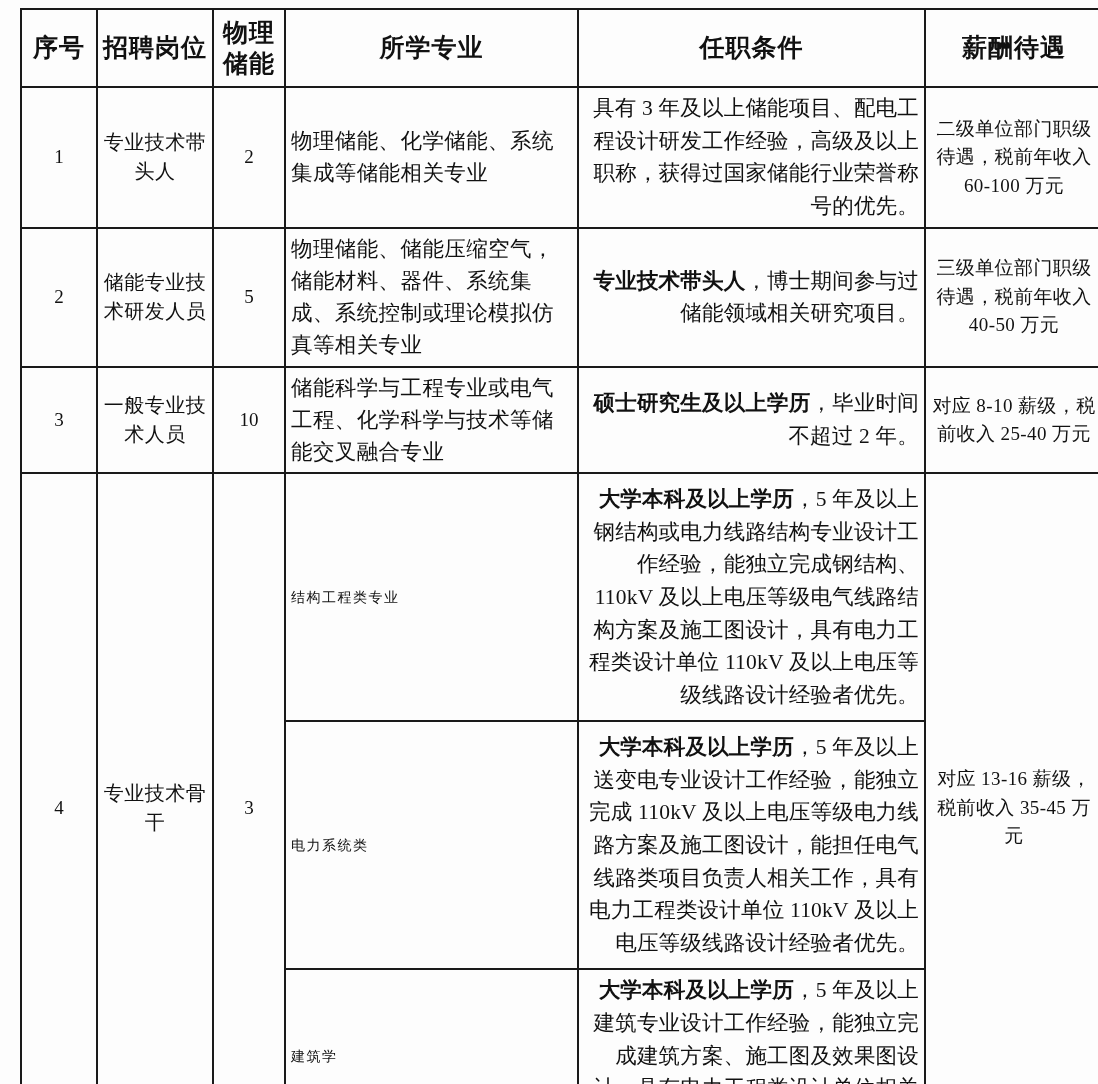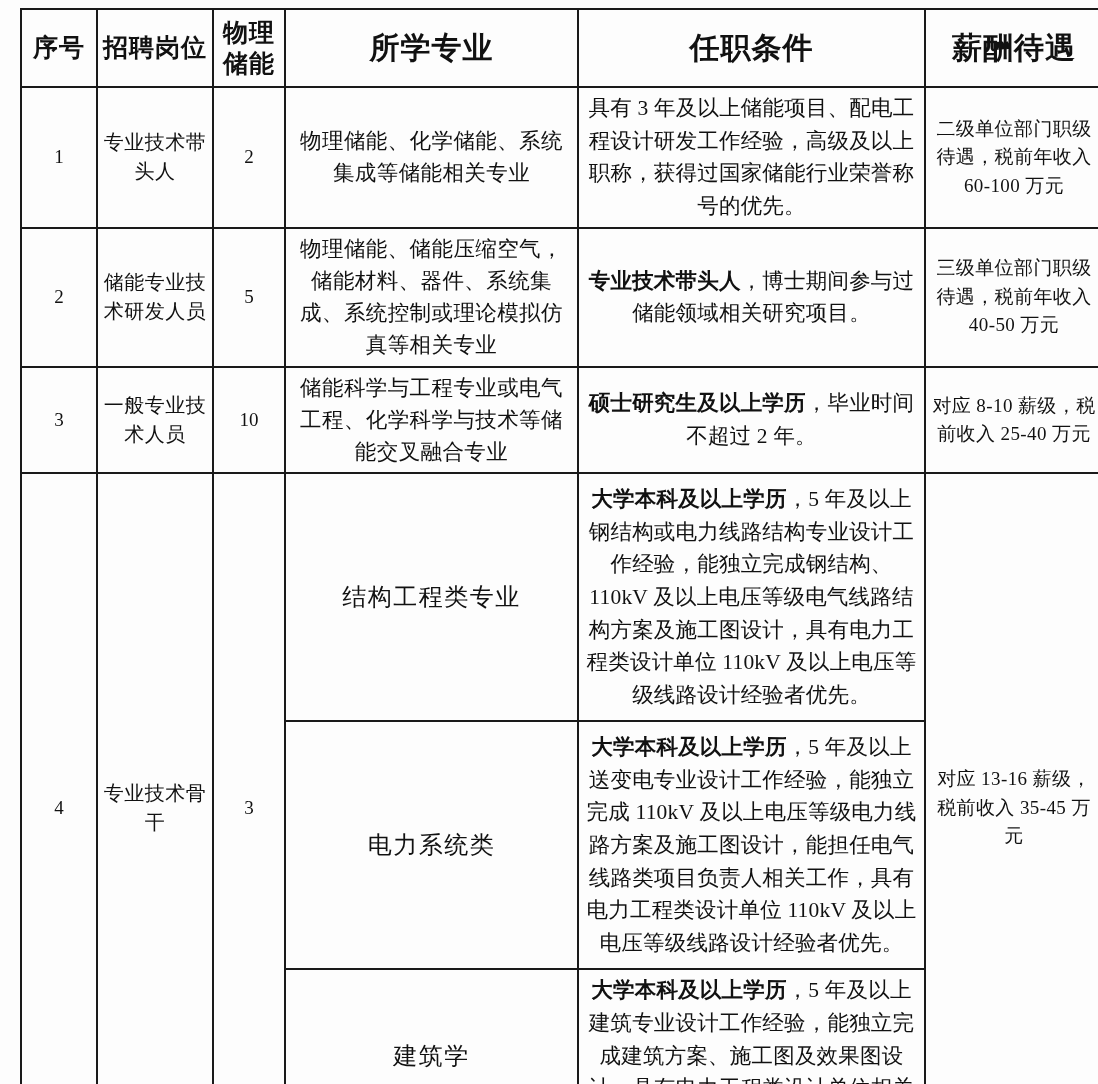--- a/index.html
+++ b/index.html
@@ -51,21 +51,21 @@
   col.c-post     { width: 116px; }
   col.c-count    { width: 72px;  }
   col.c-major    { width: 293px; }
   col.c-cond     { width: 347px; }
   col.c-salary   { width: 178px; }
 
   thead th {
     height: 68px;
     text-align: center;
     font-weight: bold;
-    font-size: 30px;
+    font-size: 25px;
     line-height: 1.18;
     letter-spacing: 1px;
   }
   thead th.narrow {
     font-size: 25px;
     line-height: 1.25;
   }
 
   td.cell-no {
     text-align: center;
@@ -76,31 +76,30 @@
     text-align: center;
     font-size: 20px;
     line-height: 1.45;
     letter-spacing: 0.5px;
   }
   td.cell-count {
     text-align: center;
     font-size: 19px;
   }
   td.cell-major {
-    text-align: center;
     font-size: 21.5px;
     line-height: 1.5;
     letter-spacing: 0.4px;
   }
   td.cell-major.centered-label {
-    font-size: 24px;
+    font-size: 14px;
     letter-spacing: 1.5px;
   }
   td.cell-cond {
-    text-align: center;
+    text-align: right;
     font-size: 21.5px;
     line-height: 1.52;
     letter-spacing: 0.2px;
   }
   td.cell-salary {
     text-align: center;
     font-size: 19px;
     line-height: 1.5;
     letter-spacing: 0.4px;
   }

